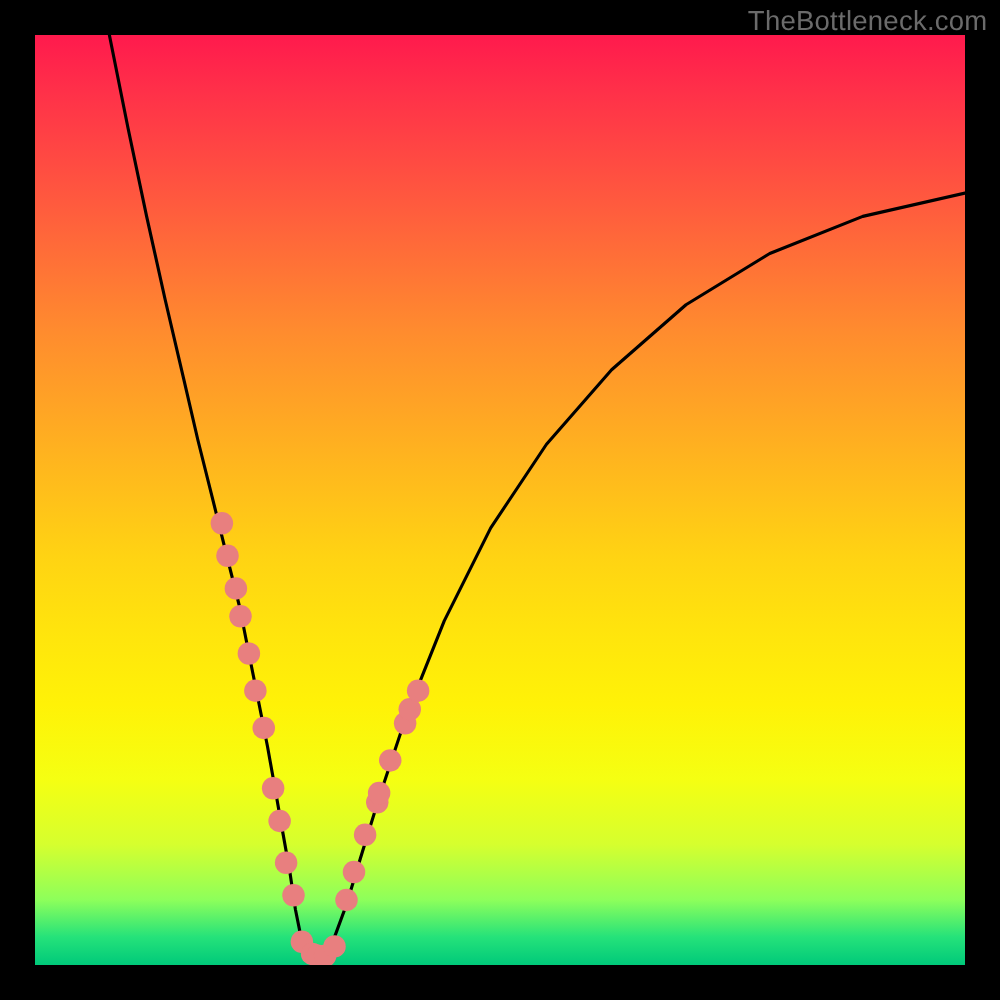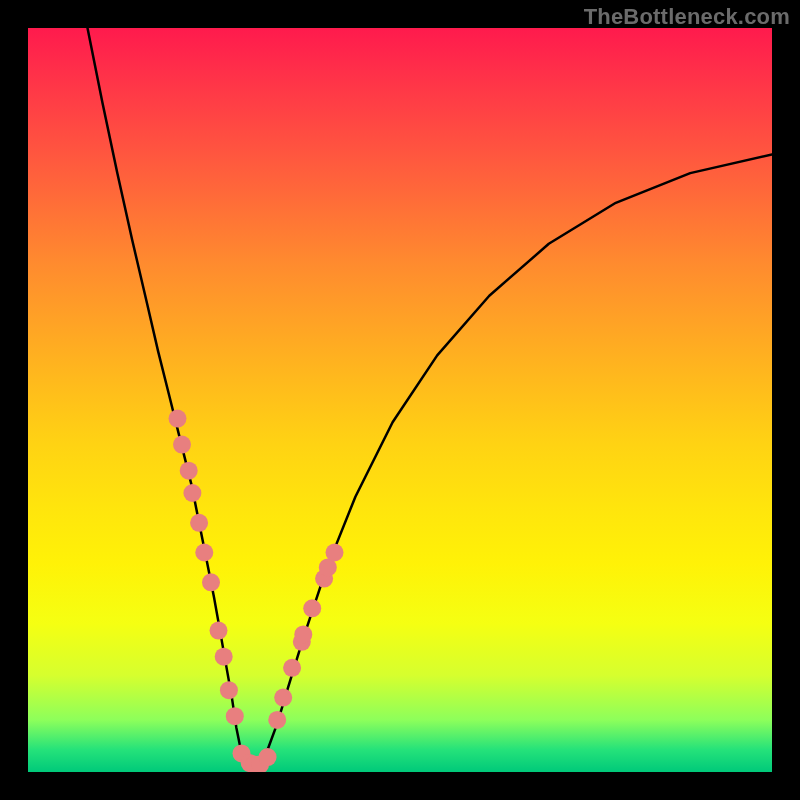--- a/index.html
+++ b/index.html
@@ -39,21 +39,21 @@
       #8dff5b 93%,
       #25e27a 97%,
       #00c97a 100%);
   }
   .watermark {
     position: absolute;
     top: 4px;
     right: 10px;
     color: #6b6b6b;
     font-size: 22px;
-    font-weight: 700;
+    font-weight: 400;
     letter-spacing: 0.2px;
     user-select: none;
   }
   svg.curve {
     position: absolute;
     top: 0;
     left: 0;
     width: 744px;
     height: 744px;
   }

